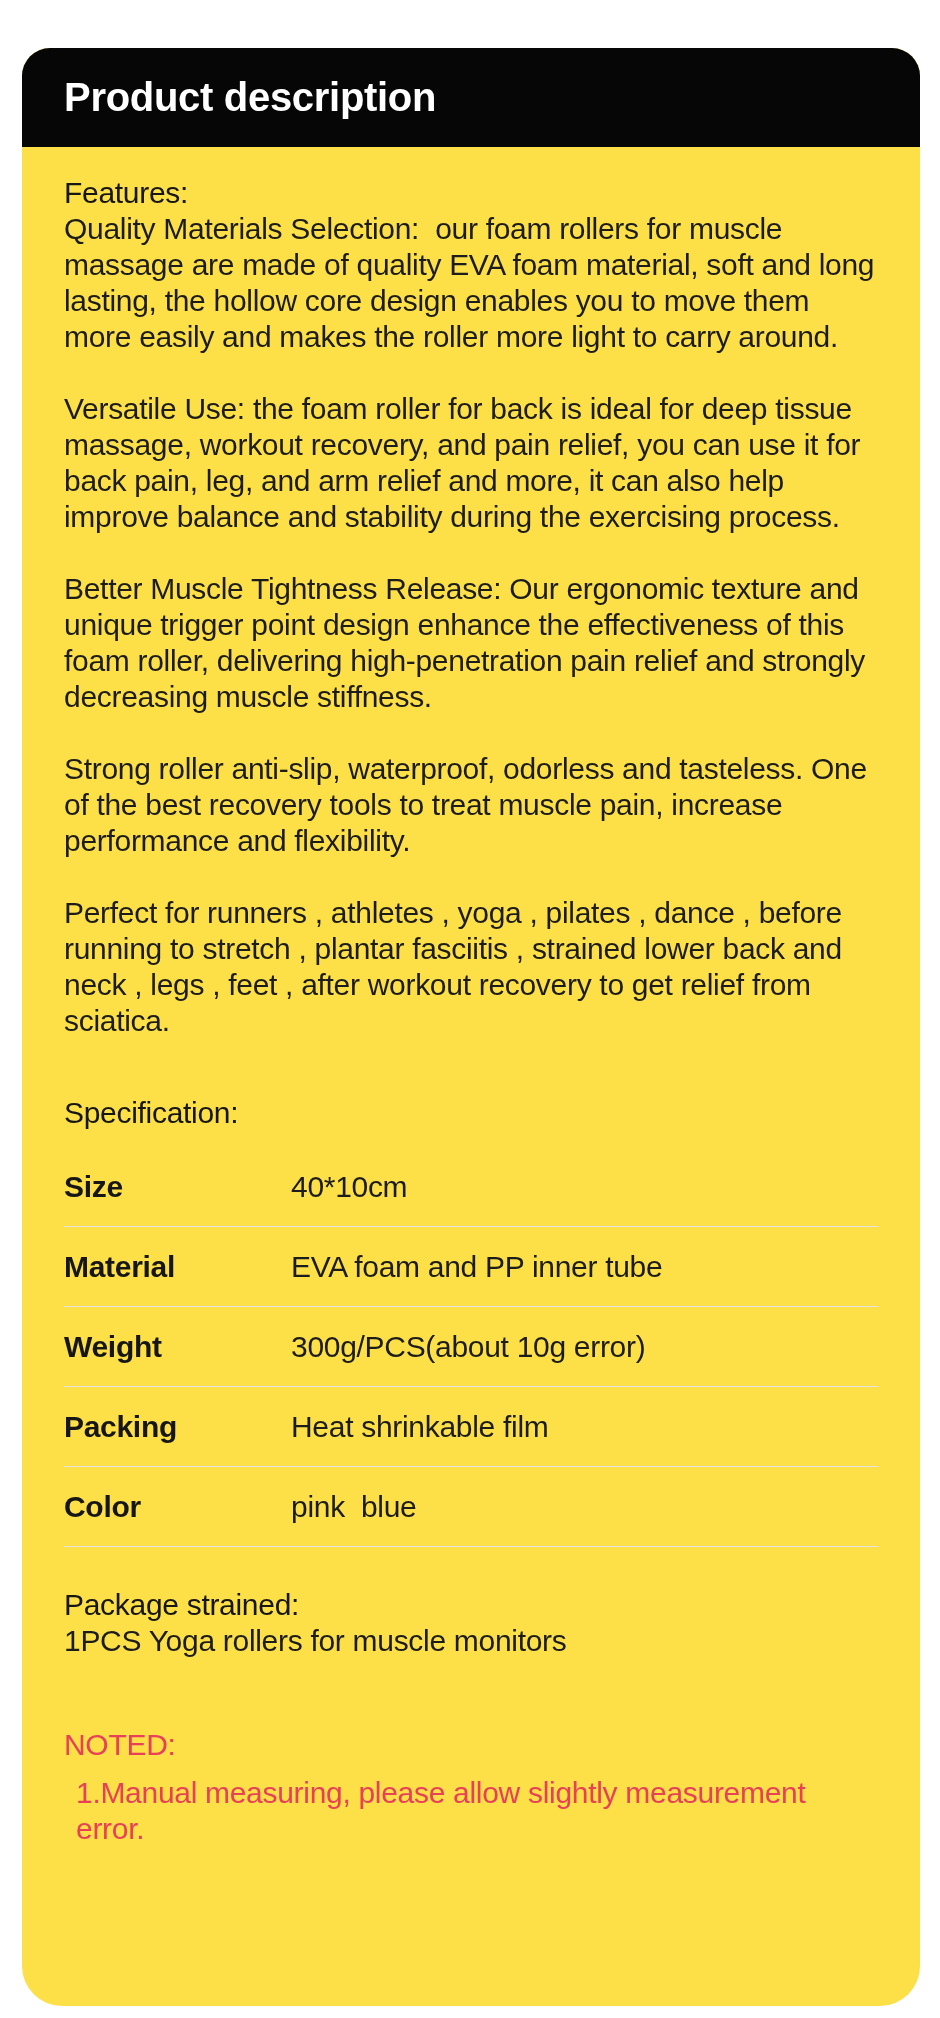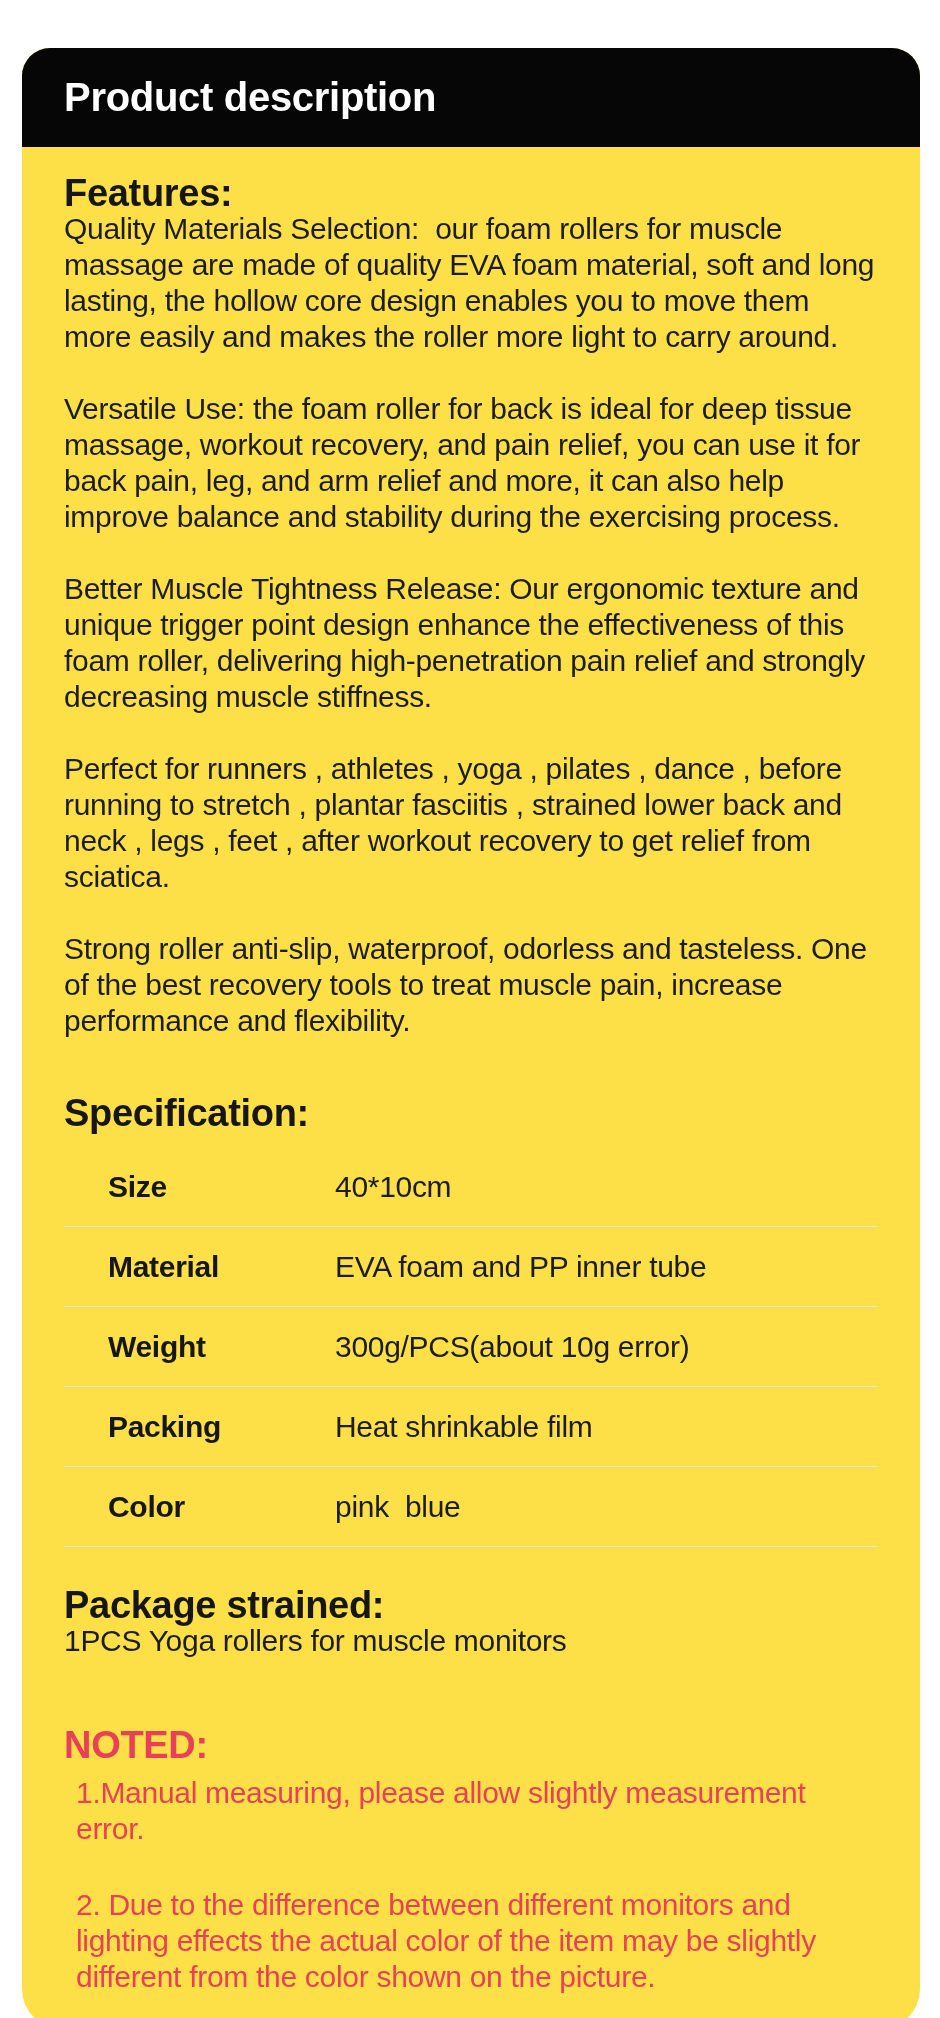--- a/index.html
+++ b/index.html
@@ -41,44 +41,43 @@
   }
   .card-body {
     padding: 28px 42px 22px 42px;
     color: #1c1c1c;
     font-size: 30px;
     line-height: 36px;
     letter-spacing: -0.3px;
   }
   .section-heading {
     margin: 0;
-    font-size: 38px;
+    font-size: 30px;
     line-height: 36px;
-    font-weight: 700;
+    font-weight: 400;
     color: #161616;
   }
   .para {
     margin: 0;
     white-space: pre-wrap;
   }
   .para + .para { margin-top: 36px; }
   .spec-heading { margin-top: 56px; }
   .spec-table { margin-top: 16px; }
   .spec-row {
     display: flex;
     align-items: center;
     height: 79px;
     border-bottom: 1px solid #e3e3e3;
   }
   .spec-label {
     width: 227px;
     flex: 0 0 227px;
     font-weight: 700;
     color: #161616;
-    margin-left: 44px;
   }
   .spec-value {
     flex: 1;
     white-space: pre-wrap;
   }
   .package-heading { margin-top: 40px; }
   .package-line { margin: 0; }
   .noted-heading {
     margin-top: 68px;
     color: #e84058;
@@ -99,22 +98,22 @@
     <div class="card-header">
       <h1>Product description</h1>
     </div>
 
     <div class="card-body">
 
       <h2 class="section-heading">Features:</h2>
       <p class="para">Quality Materials Selection:  our foam rollers for muscle massage are made of quality EVA foam material, soft and long lasting, the hollow core design enables you to move them more easily and makes the roller more light to carry around.</p>
       <p class="para">Versatile Use: the foam roller for back is ideal for deep tissue massage, workout recovery, and pain relief, you can use it for back pain, leg, and arm relief and more, it can also help improve balance and stability during the exercising process.</p>
       <p class="para">Better Muscle Tightness Release: Our ergonomic texture and unique trigger point design enhance the effectiveness of this foam roller, delivering high-penetration pain relief and strongly decreasing muscle stiffness.</p>
+      <p class="para">Strong roller anti-slip, waterproof, odorless and tasteless. One of the best recovery tools to treat muscle pain, increase performance and flexibility.</p>
       <p class="para">Perfect for runners , athletes , yoga , pilates , dance , before running to stretch , plantar fasciitis , strained lower back and neck , legs , feet , after workout recovery to get relief from sciatica.</p>
-      <p class="para">Strong roller anti-slip, waterproof, odorless and tasteless. One of the best recovery tools to treat muscle pain, increase performance and flexibility.</p>
 
       <h2 class="section-heading spec-heading">Specification:</h2>
 
       <div class="spec-table">
         <div class="spec-row">
           <div class="spec-label">Size</div>
           <div class="spec-value">40*10cm</div>
         </div>
         <div class="spec-row">
           <div class="spec-label">Material</div>
@@ -132,17 +131,16 @@
           <div class="spec-label">Color</div>
           <div class="spec-value">pink  blue</div>
         </div>
       </div>
 
       <h2 class="section-heading package-heading">Package strained:</h2>
       <p class="para package-line">1PCS Yoga rollers for muscle monitors</p>
 
       <h2 class="section-heading noted-heading">NOTED:</h2>
       <p class="noted-para">1.Manual measuring, please allow slightly measurement error.</p>
-      <p class="noted-para">2. Due to the difference between different monitors and lighting effects the actual color of the item may be slightly different from the color shown on the picture.</p>
 
     </div>
   </div>
 </div>
 
 </body></html>

